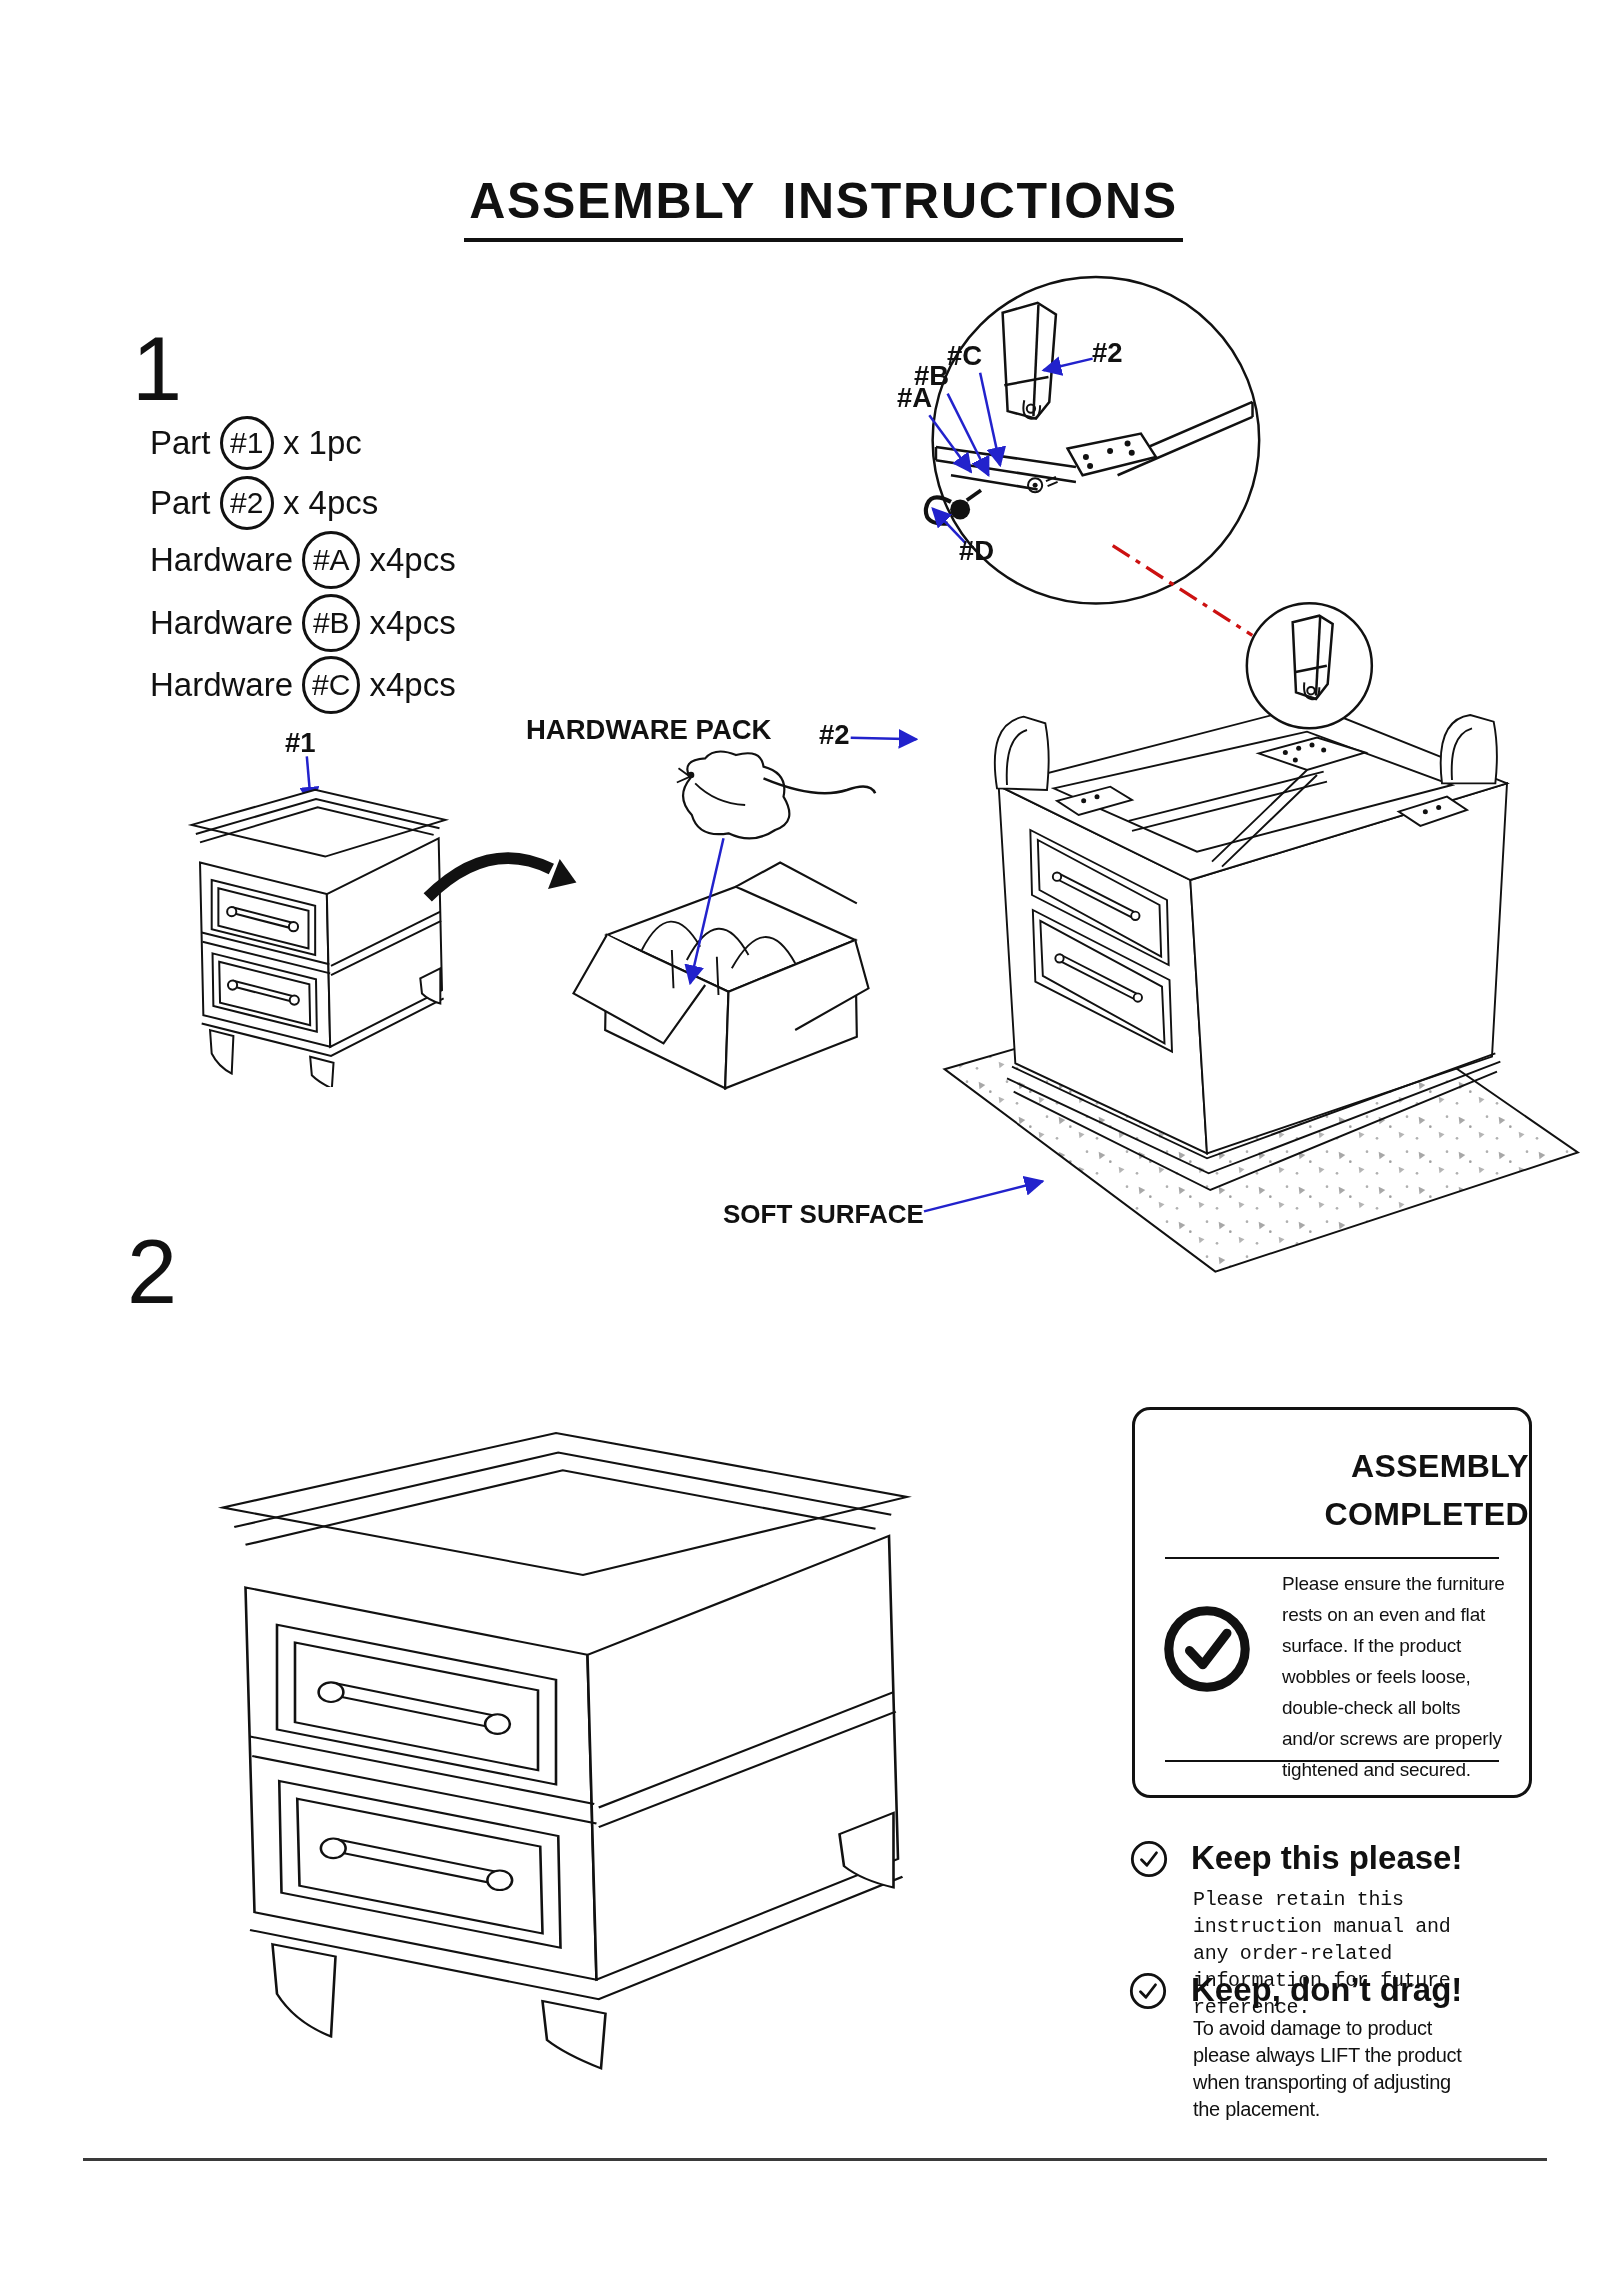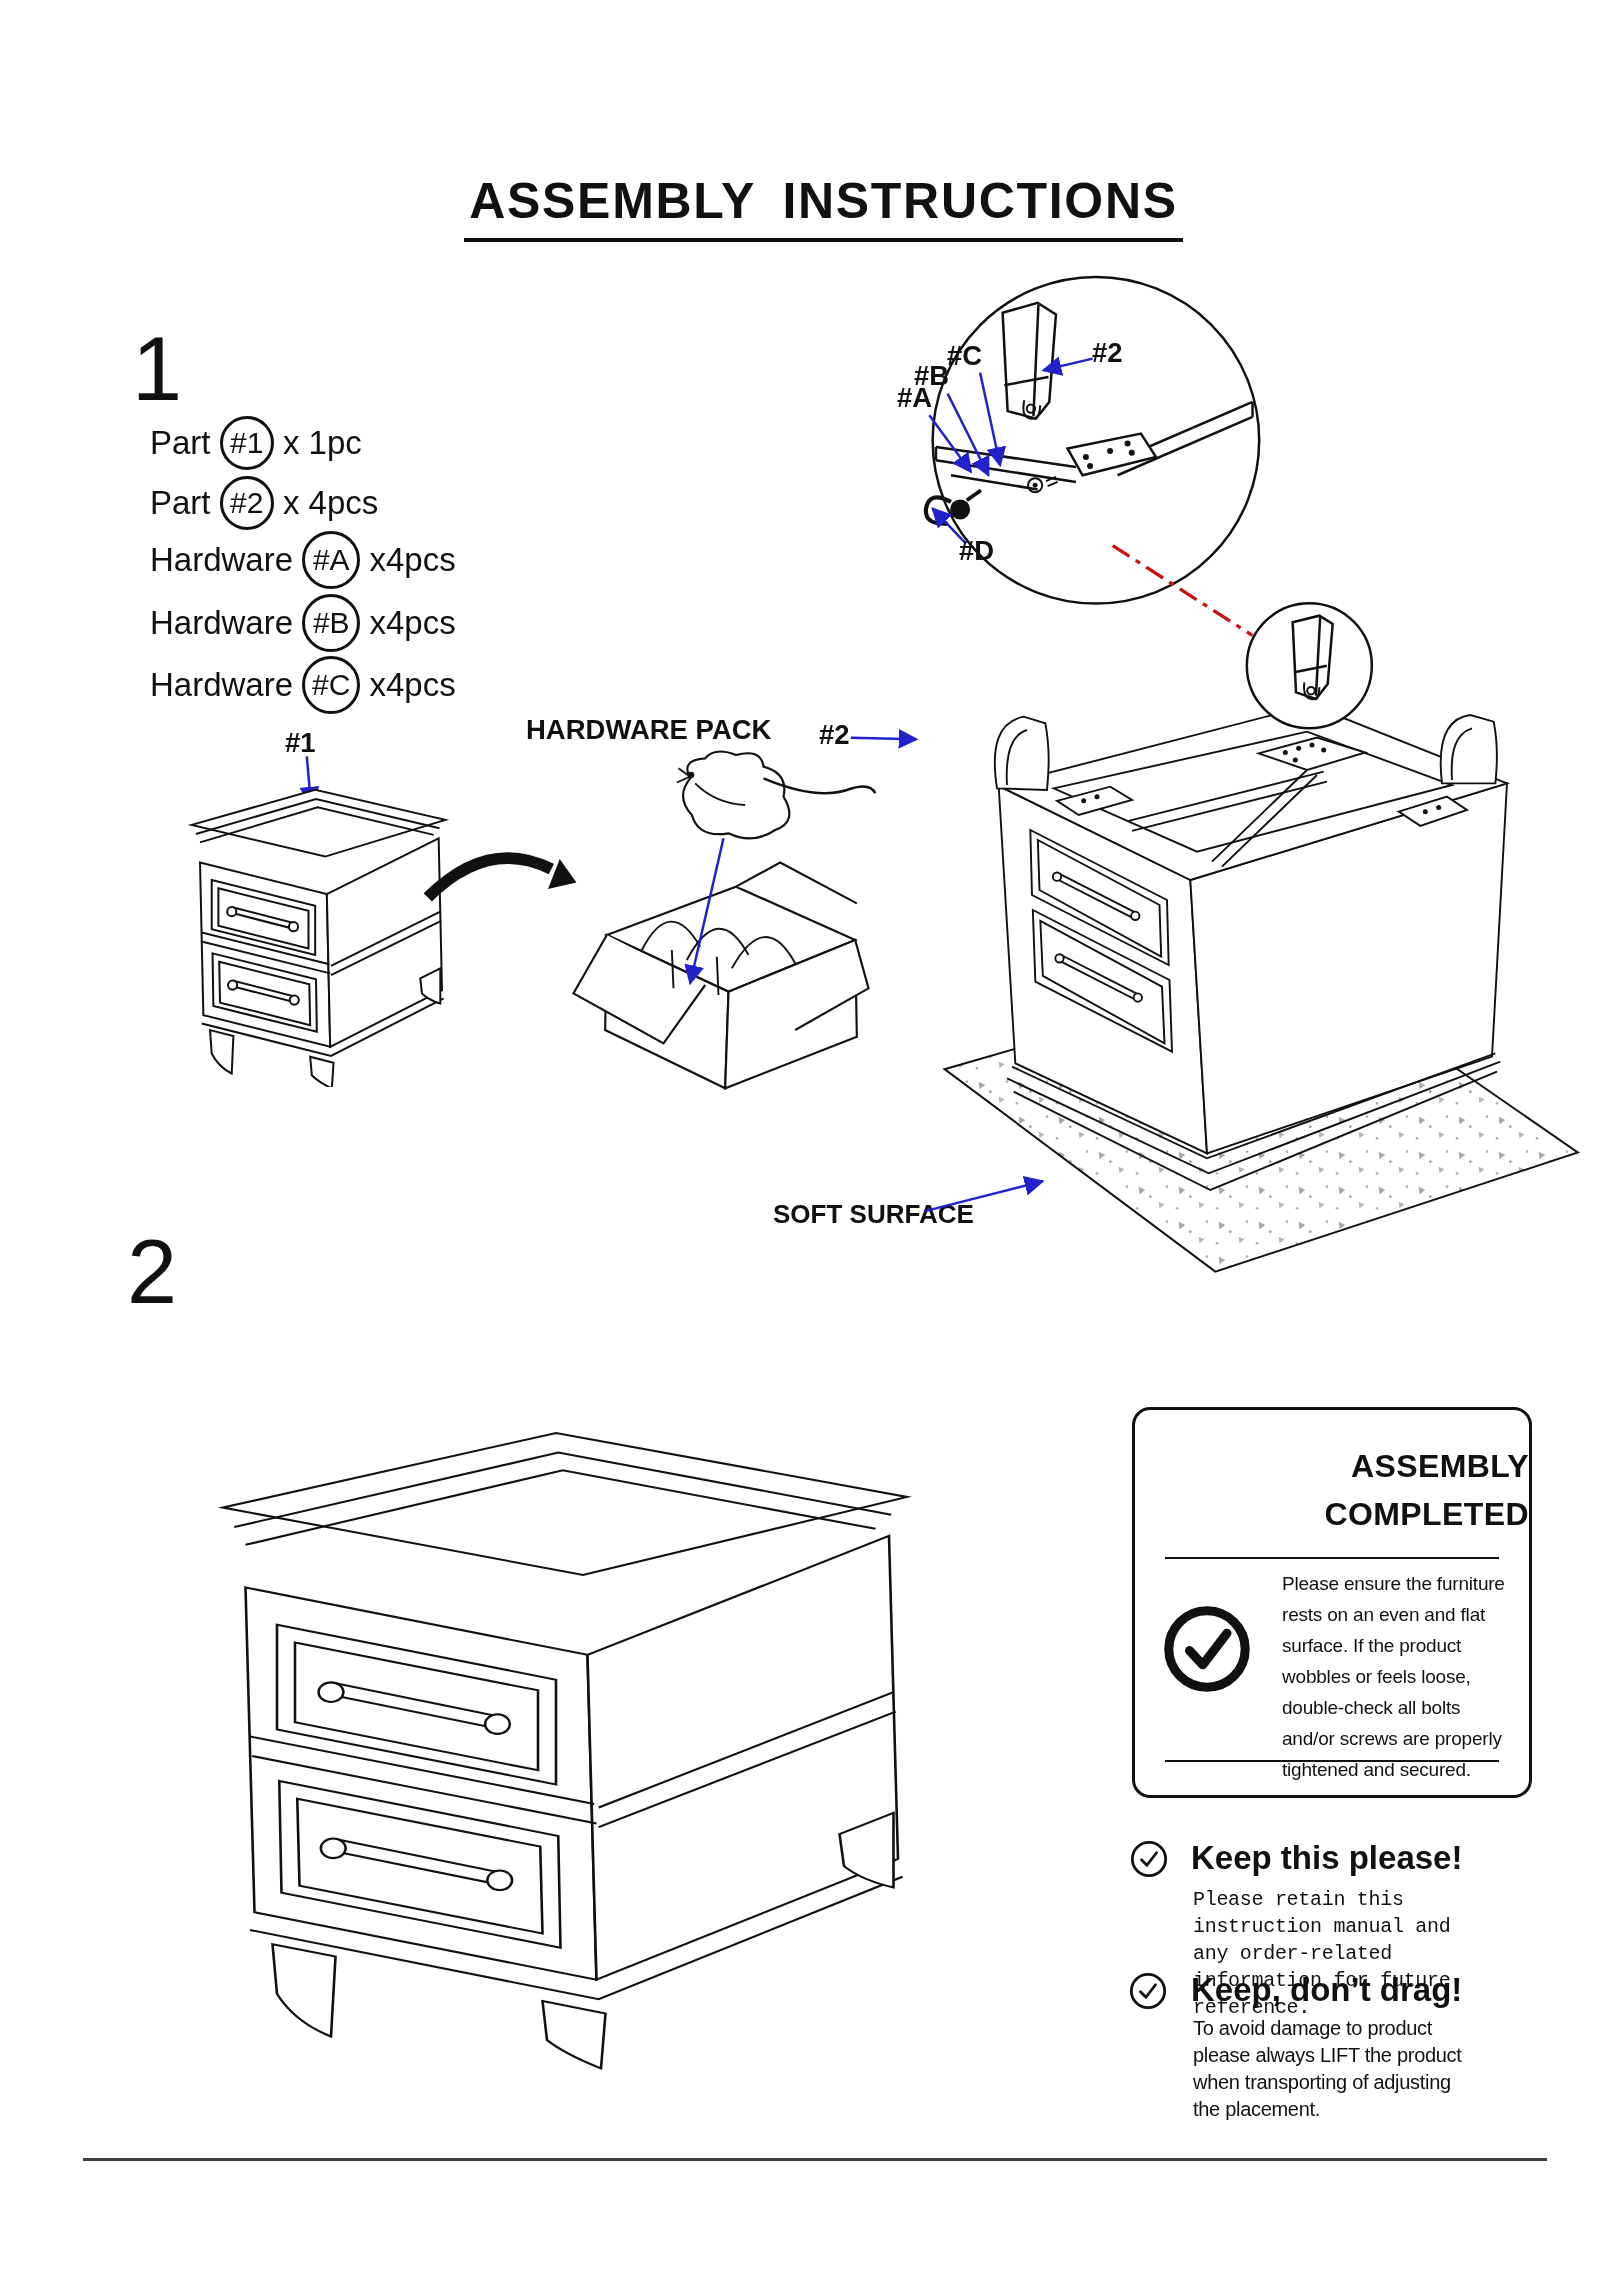--- a/index.html
+++ b/index.html
@@ -280,21 +280,21 @@
     <g stroke="#111" stroke-width="3" fill="none">
       <circle cx="82" cy="80" r="75" fill="#fff"></circle>
       <path d="M62,28 L94,20 L110,30 L104,102 L90,120 L66,112 Z" fill="#fff"></path>
       <path d="M95,21 L90,116"></path>
       <path d="M64,88 L103,80"></path>
       <path d="M76,100 q-2,18 8,20 q10,2 10,-14" stroke-width="2.4"></path>
       <circle cx="84" cy="110" r="4.5" stroke-width="2.4"></circle>
     </g>
   </svg>
 
-  <span class="abs lbl" style="left:773px;top:1199px;font-size:26px;">SOFT SURFACE</span>
+  <span class="abs lbl" style="left:723px;top:1199px;font-size:26px;">SOFT SURFACE</span>
   <svg class="abs" style="left:919px;top:1167px;" width="142" height="52" viewBox="0 0 170 62">
     <defs>
       <marker id="m-ss" viewBox="0 0 10 10" refX="9" refY="5" markerWidth="8" markerHeight="8" orient="auto-start-reverse">
         <path d="M0,0 L10,5 L0,10 Z" fill="#2222cc"></path>
       </marker>
     </defs>
     <line x1="6" y1="53" x2="148" y2="17" stroke="#2222cc" stroke-width="3" marker-end="url(#m-ss)"></line>
   </svg>
 
   <div class="abs stepnum" style="left:127px;top:1227px;">2</div>

